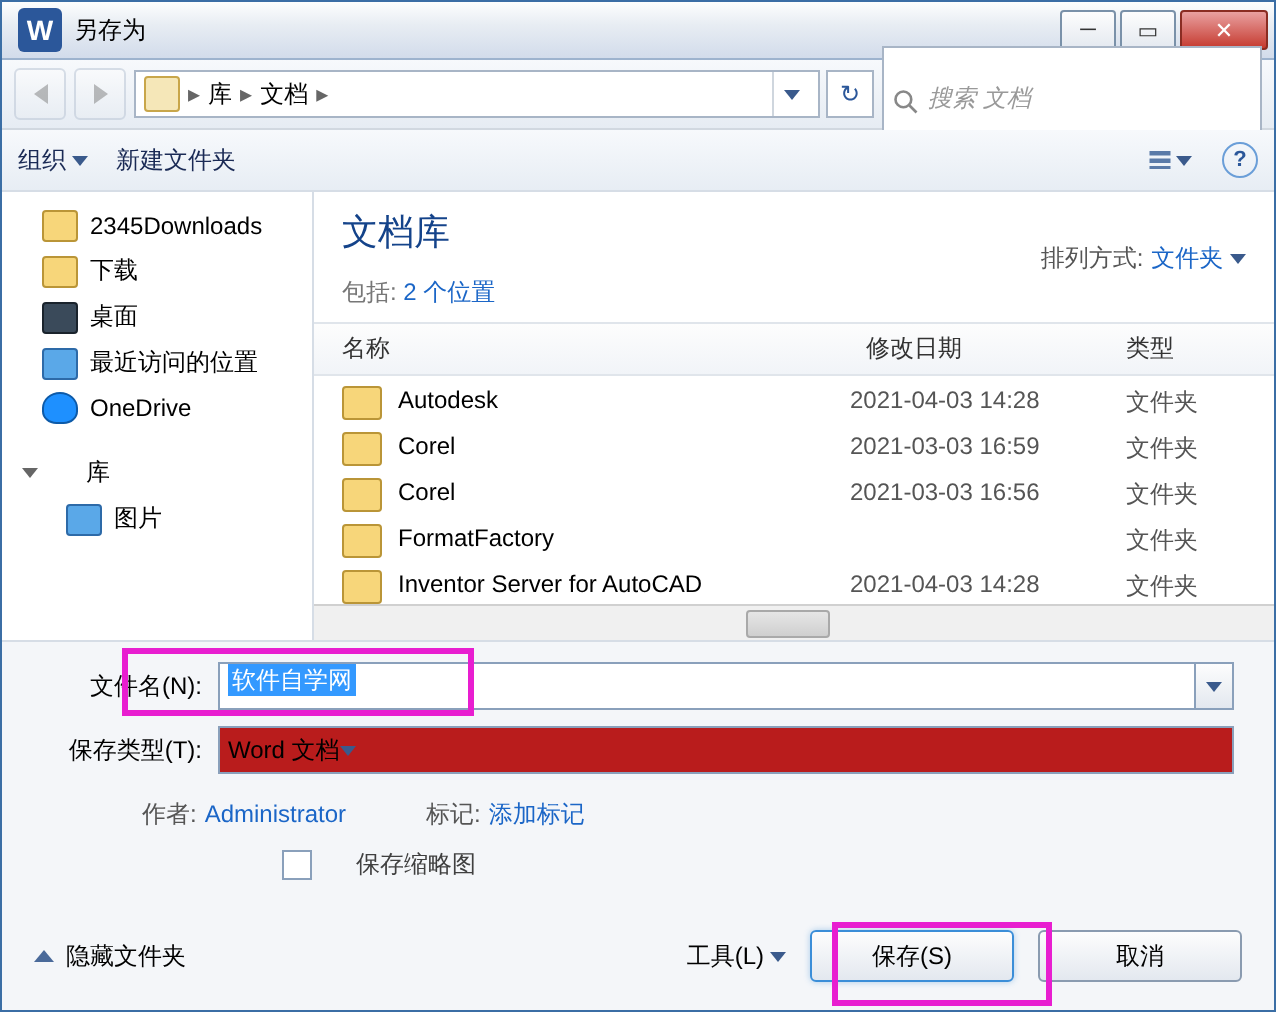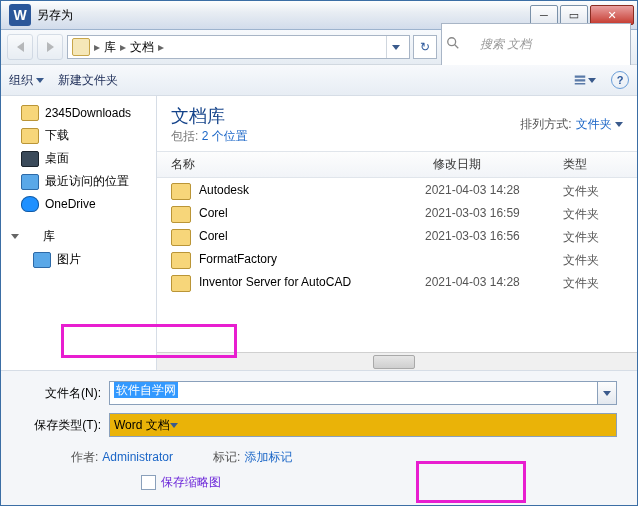--- a/index.html
+++ b/index.html
@@ -12,40 +12,40 @@
 .navbar{height:30px;display:flex;align-items:center;padding:2px 6px;gap:4px;background:linear-gradient(#f7f9fc,#e6ecf3);border-bottom:1px solid #d1d8e0}
 .navbtn{width:24px;height:24px;border:1px solid #bcc7d6;background:linear-gradient(#fdfdfd,#e8edf3);border-radius:3px;display:flex;align-items:center;justify-content:center;color:#7a7a7a}
 .navbtn.disabled{opacity:.55}
 .navbtn .tri{width:0;height:0;border-top:5px solid transparent;border-bottom:5px solid transparent}
 .tri.l{border-right:7px solid #888}
 .tri.r{border-left:7px solid #888}
 .breadcrumb{flex:1;height:22px;border:1px solid #a8b5c6;background:#fff;display:flex;align-items:center;padding:0 4px;gap:4px}
 .bcicon{width:16px;height:16px;background:#f5e7b8;border:1px solid #c8a64a;border-radius:2px;position:relative}
 .bcsep{color:#666}
 .bcdrop{width:18px;height:22px;border-left:1px solid #cfd6de;display:flex;align-items:center;justify-content:center}
-.searchbox{width:180px;height:22px;border:1px solid #a8b5c6;background:#fff;display:flex;align-items:flex-start;padding:12px 4px;gap:20px;color:#999}
+.searchbox{width:180px;height:22px;border:1px solid #a8b5c6;background:#fff;display:flex;align-items:flex-end;padding:12px 4px;gap:4px;color:#999}
 .refresh{width:22px;height:22px;border:1px solid #a8b5c6;background:#fff;display:flex;align-items:center;justify-content:center;color:#2b579a;margin-left:-1px}
 .toolbar{height:30px;display:flex;align-items:center;padding:0 8px;gap:14px;background:linear-gradient(#f7f9fc,#e7edf4);border-bottom:1px solid #d6dde6;color:#1a2a55}
 .tbtn{display:flex;align-items:center;gap:3px;cursor:default}
 .tspacer{flex:1}
 .ticon{width:22px;height:18px;border:1px solid transparent;display:flex;align-items:center;justify-content:center;color:#3a5a8c}
 .caret{width:0;height:0;border-left:4px solid transparent;border-right:4px solid transparent;border-top:5px solid #3a5a8c}
 .body{flex:1;display:flex;min-height:0}
 .sidebar{width:155px;border-right:1px solid #d6dde6;overflow:hidden;padding-top:6px}
 .sitem{display:flex;align-items:center;gap:6px;padding:3px 4px 3px 20px;white-space:nowrap;overflow:hidden;text-overflow:ellipsis}
 .sitem .ficon{width:16px;height:14px;background:#f7d67a;border:1px solid #ba9537;border-radius:2px;flex-shrink:0}
 .sitem .blue{background:#5aa8e8;border-color:#2d6aa8}
 .sitem .dark{background:#3a4a5a;border-color:#1a232c}
 .sitem .cloud{background:#1e90ff;border-color:#0d5aa8;border-radius:50% 50% 40% 40%}
 .sidegroup{margin-top:10px;padding:3px 4px 3px 10px;display:flex;align-items:center;gap:4px}
 .sidegroup .exp{width:0;height:0;border-left:4px solid transparent;border-right:4px solid transparent;border-top:5px solid #666}
 .main{flex:1;display:flex;flex-direction:column;min-width:0}
 .libhdr{padding:8px 14px 6px;display:flex;align-items:center}
 .libtitle{color:#14438a;font-size:18px}
-.libpos{color:#777;font-size:12px;margin-top:0}
+.libpos{color:#777;font-size:12px;margin-top:10px}
 .libspacer{flex:1}
 .sortlbl{color:#555}
 .sortval{color:#1b66c7;margin-left:4px}
 .cols{display:flex;border-top:1px solid #e0e5eb;border-bottom:1px solid #e0e5eb;background:linear-gradient(#fdfdfd,#f1f4f8);padding:4px 14px;color:#333;gap:0}
 .col.name{flex:1}
 .col.date{width:130px}
 .col.type{width:60px}
 .filelist{flex:1;overflow:hidden;padding:2px 0}
 .row{display:flex;align-items:flex-start;padding:3px 14px;gap:8px}
 .row .ficon{width:18px;height:15px;background:#f7d67a;border:1px solid #ba9537;border-radius:2px;flex-shrink:0}
@@ -53,25 +53,25 @@
 .row .fdate{width:130px;color:#555}
 .row .ftype{width:60px;color:#555}
 .hscroll{height:17px;background:#f0f0f0;border-top:1px solid #d0d0d0;position:relative}
 .hscroll .thumb{position:absolute;left:45%;top:2px;width:40px;height:12px;background:linear-gradient(#e6e6e6,#cfcfcf);border:1px solid #a9a9a9;border-radius:2px}
 .bottom{border-top:1px solid #d6dde6;padding:10px 20px 10px 10px;background:#f4f6f9}
 .frow{display:flex;align-items:center;margin-bottom:8px}
 .flabel{width:90px;text-align:right;padding-right:8px}
 .finput{flex:1;height:22px;border:1px solid #8aa0bb;background:#fff;padding:0 4px}
 .finput.sel{background:#fff}
 .finput .seltxt{background:#3399ff;color:#fff;padding:1px 2px}
-.fselect{flex:1;height:22px;border:1px solid #8aa0bb;background:#eab308;padding:0 4px;display:flex;align-items:center;justify-content:flex-start}
+.fselect{flex:1;height:22px;border:1px solid #8aa0bb;background:#b91c1c;padding:0 4px;display:flex;align-items:center;justify-content:flex-start}
 .meta{display:flex;padding:4px 0 2px 60px;gap:40px}
 .metalbl{color:#555}
 .metaval{color:#1b66c7;margin-left:4px}
-.chkrow{padding:6px 0 4px 130px;display:flex;align-items:center;gap:5px;color:#6d28d9}
+.chkrow{padding:6px 0 4px 130px;display:flex;align-items:center;gap:22px;color:#404040}
 .chk{width:13px;height:13px;border:1px solid #8aa0bb;background:#fff}
 .footer{display:flex;align-items:center;padding:10px 16px 14px;gap:12px;background:#f4f6f9}
 .hidef{display:flex;align-items:center;gap:6px;cursor:default}
 .hidef .caretup{width:0;height:0;border-left:5px solid transparent;border-right:5px solid transparent;border-bottom:6px solid #4a6a9a}
 .fspacer{flex:1}
 .btn{min-width:80px;height:24px;border:1px solid #8a9bb0;background:linear-gradient(#fdfdfd,#e3e8ef);border-radius:3px;display:flex;align-items:center;justify-content:center;padding:0 10px}
 .btn.primary{border-color:#3b8ed8;box-shadow:0 0 3px rgba(59,142,216,.4)}
 .hl1{position:absolute;border:3px solid #e81ed0;pointer-events:none}
 .svgicon{width:14px;height:14px}
 .help{width:16px;height:16px;border:1px solid #6a9ed8;border-radius:50%;color:#2b579a;display:flex;align-items:center;justify-content:center;font-weight:bold;font-size:11px}
@@ -247,16 +247,33 @@
     <div class="meta">
       <div><span class="metalbl">作者:</span><span class="metaval">Administrator</span></div>
       <div><span class="metalbl">标记:</span><span class="metaval">添加标记</span></div>
     </div>
     <div class="chkrow">
       <div class="chk"></div>
       <span>保存缩略图</span>
     </div>
   </div>
 
+  <div class="footer">
+    <div class="hidef">
+      <div class="caretup"></div>
+      <span>隐藏文件夹</span>
+    </div>
+    <div class="fspacer"></div>
+    <div class="tbtn">
+      <span>工具(L)</span>
+      <div class="caret"></div>
+    </div>
+    <div class="btn primary">
+        <span>保存(S)</span>
+      </div>
+    <div class="btn">
+        <span>取消</span>
+      </div>
+  </div>
 
   <div class="hl1" style="left:60px;top:323px;width:170px;height:28px"></div>
   <div class="hl1" style="left:415px;top:460px;width:104px;height:36px"></div>
 </div>
 
 </body></html>

